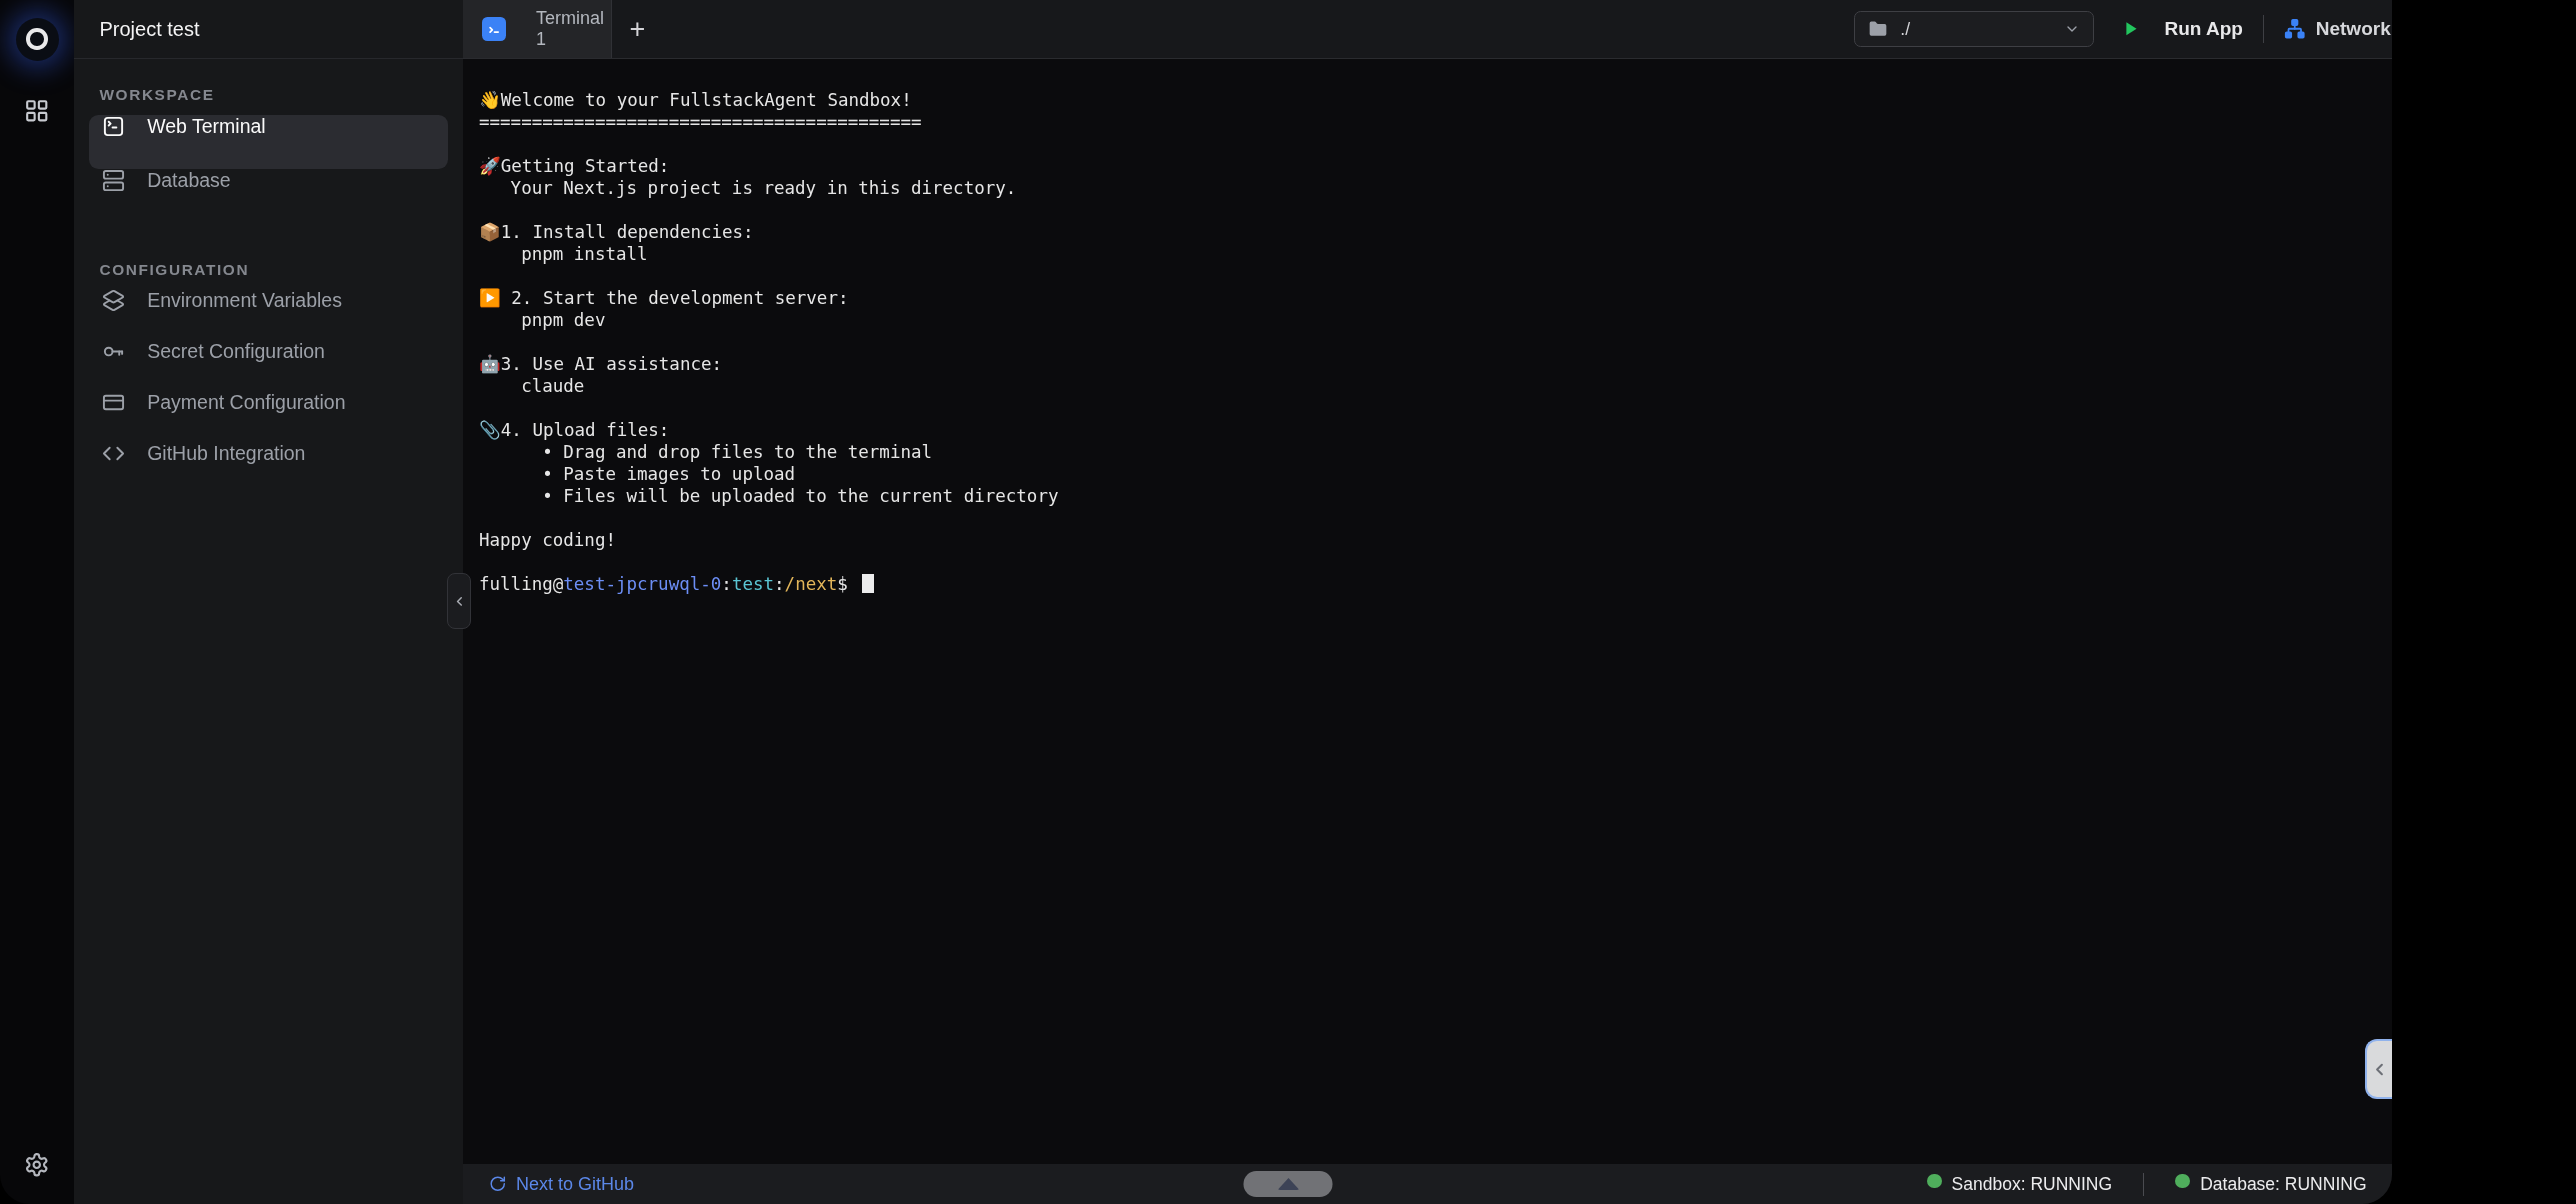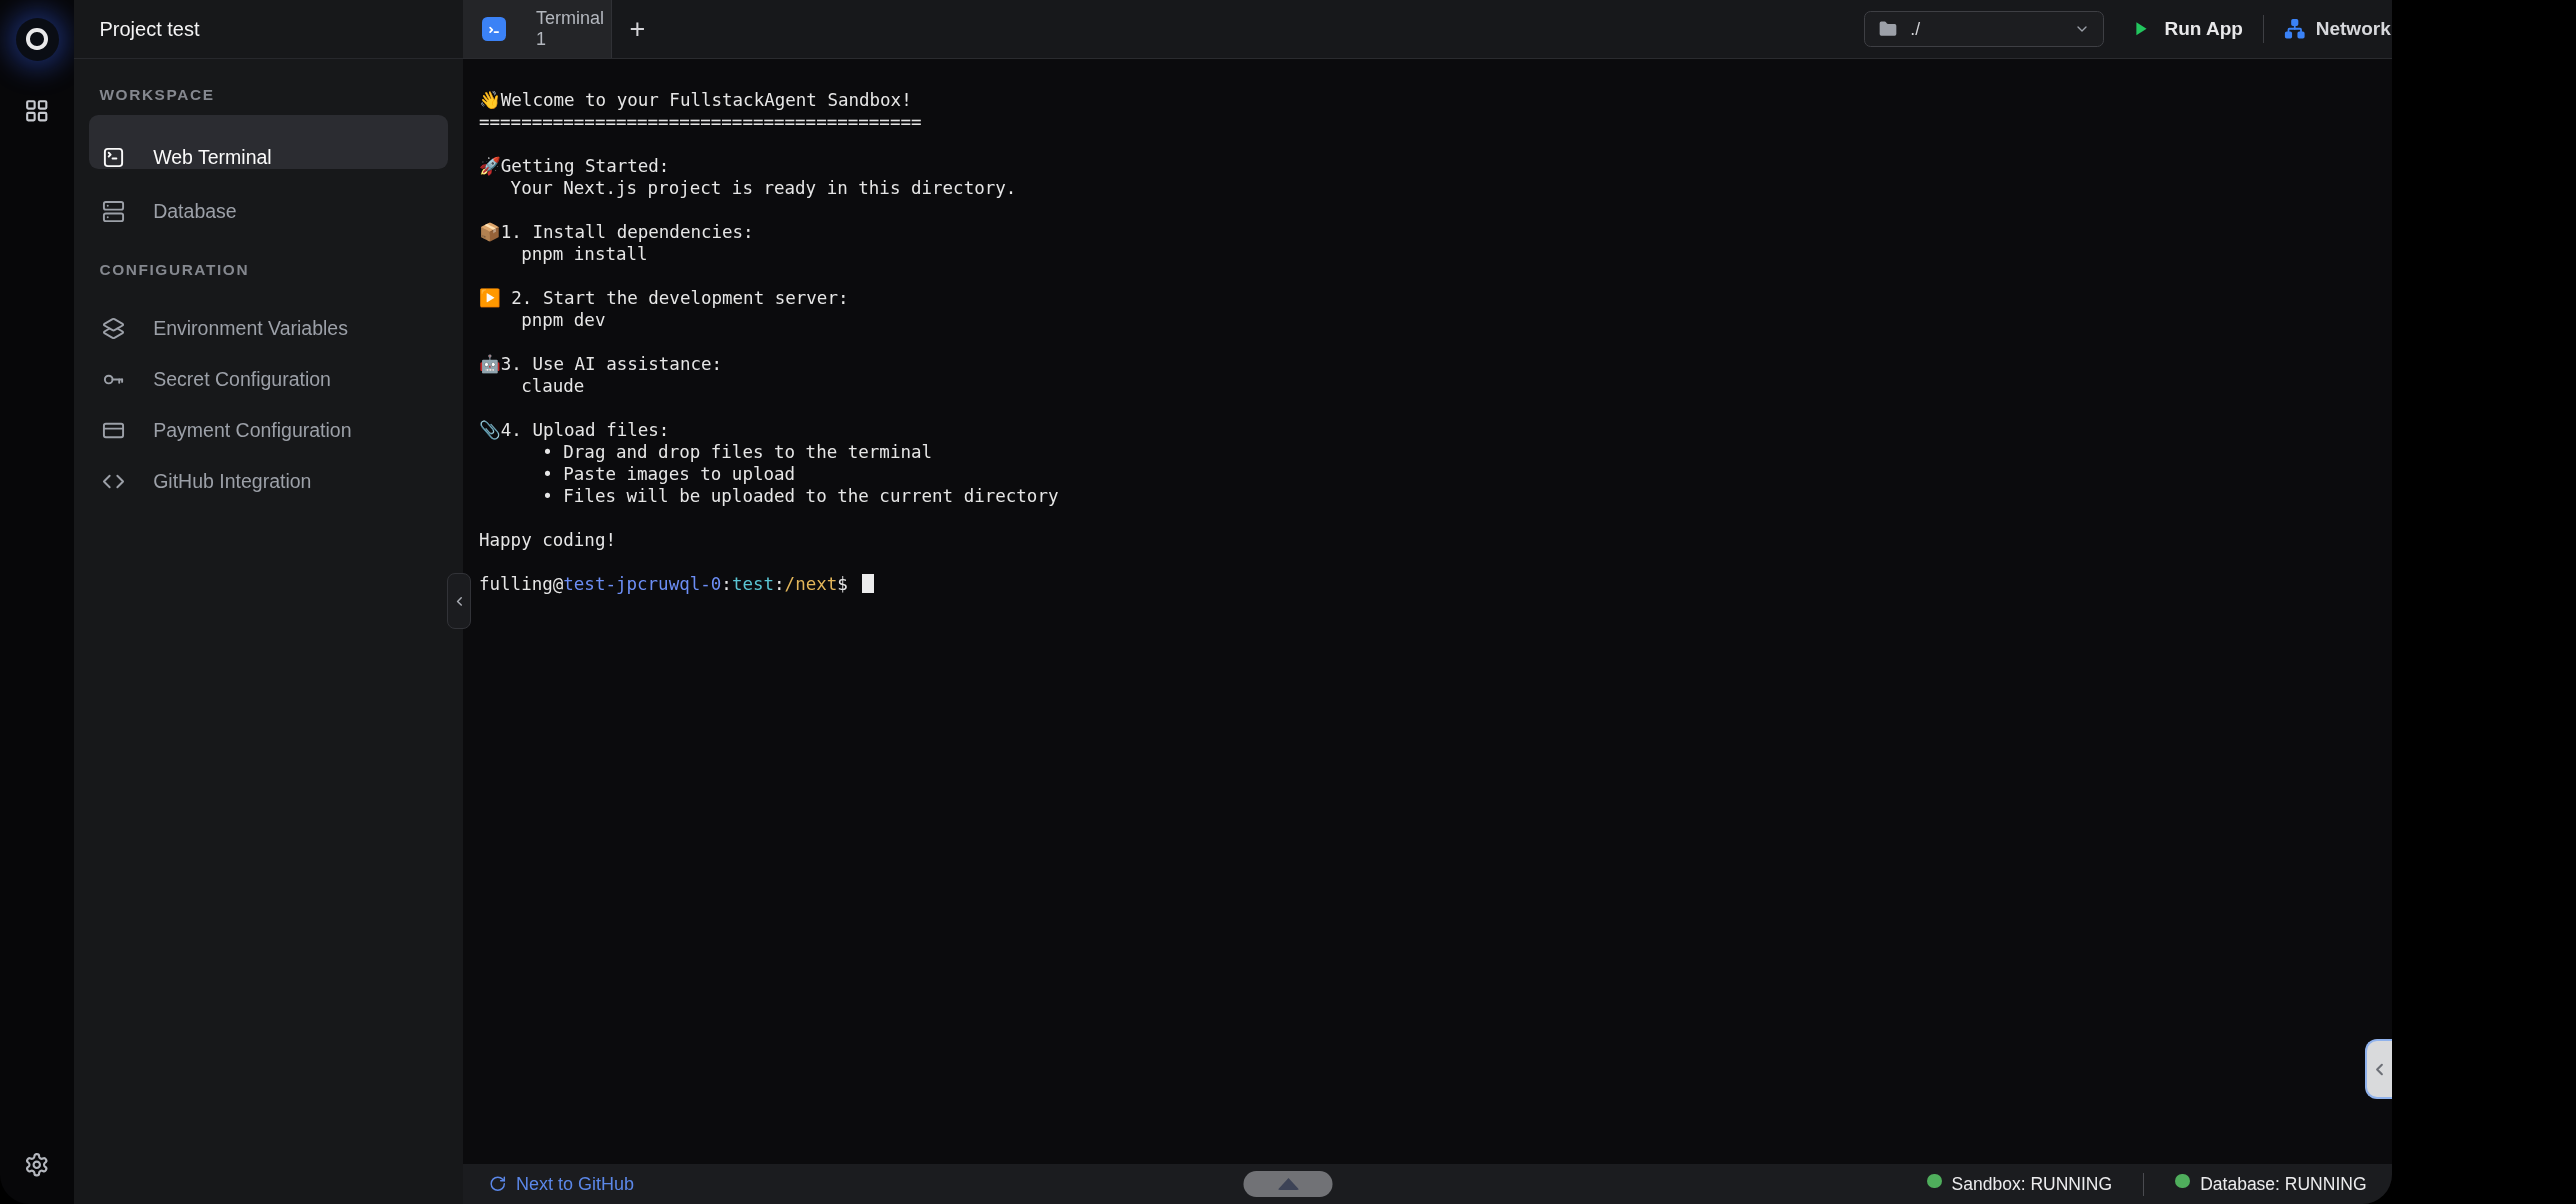--- a/index.html
+++ b/index.html
@@ -21,21 +21,21 @@
   .rail .gear { color:#b4b7be; }
 
   
   .sidebar { width:389px; background:#17181a; flex:none; display:flex; flex-direction:column; }
   .sidebar-header { height:59px; flex:none; border-bottom:0.7px solid #27282c; display:flex;
                     align-items:center; padding:0 25.5px; font-size:20px; color:#f4f4f5; }
   .sidebar-body { padding:17.5px 14.8px; }
   .section-label { font-size:15.4px; font-weight:700; letter-spacing:1.6px; color:#85888f;
                    margin:9.4px 0 10.7px 10.7px; }
   .section-label.second { margin-top:38px; }
-  .nav-item { display:flex; align-items:flex-end; gap:28px; height:54px; padding:0 13.4px;
+  .nav-item { display:flex; align-items:flex-start; gap:22px; height:54px; padding:0 13.4px;
               border-radius:9.4px; color:#9ca0a8; font-size:19.5px; cursor:pointer; }
   .nav-item svg { width:23px; height:23px; flex:none; }
   .nav-item.active { background:#2b2c31; color:#fafafa; }
   .nav-item.cfg { height:51px; }
 
   
   .collapse-handle { position:absolute; left:447px; top:573px; width:24px; height:56px;
                      background:#1b1c1f; border:0.7px solid #323338; border-radius:8px; color:#a7aab1;
                      display:flex; align-items:center; justify-content:center; cursor:pointer; z-index:5; }
   .collapse-handle svg { width:14.8px; height:14.8px; }
@@ -50,21 +50,21 @@
               display:flex; align-items:center; justify-content:center; flex:none; }
   .tab-icon svg { width:17.5px; height:17.5px; }
   .new-tab { background:none; border:none; color:#d4d4d8; font-size:27px; font-weight:300;
              margin-left:17.5px; cursor:pointer; line-height:1; }
   .tb-spacer { flex:1; }
   .dir-select { width:240px; height:36px; border:0.7px solid #3e3f44; border-radius:6.7px; background:#1c1d20;
                 display:flex; align-items:center; gap:12px; padding:0 13.4px; color:#d4d4d8; font-size:17.5px;
                 cursor:pointer; flex:none; }
   .dir-select .folder { color:#9ca0a8; width:20px; height:20px; }
   .dir-select .chev { margin-left:auto; color:#9ca0a8; width:16px; height:16px; }
-  .run-app { display:flex; align-items:center; gap:15px; margin-left:28px; background:none; border:none;
+  .run-app { display:flex; align-items:center; gap:25px; margin-left:28px; background:none; border:none;
              color:#e8e8ea; font-size:19px; font-weight:600; cursor:pointer; }
   .run-app svg { width:17.5px; height:17.5px; color:#22c55e; }
   .vdiv { width:0.7px; height:28px; background:#3e3f44; margin:0 20px; flex:none; }
   .network-btn { display:flex; align-items:center; gap:10.7px; background:none; border:none;
                  color:#d7d8dc; font-size:19px; font-weight:600; cursor:pointer; margin-right:1.3px; }
   .network-btn svg { width:21.5px; height:21.5px; color:#3b82f6; }
 
   
   .terminal { flex:1; min-height:0; padding:29.5px 16px; overflow:hidden;
               font-family:"DejaVu Sans Mono", monospace; font-size:17.5px; line-height:22px;

